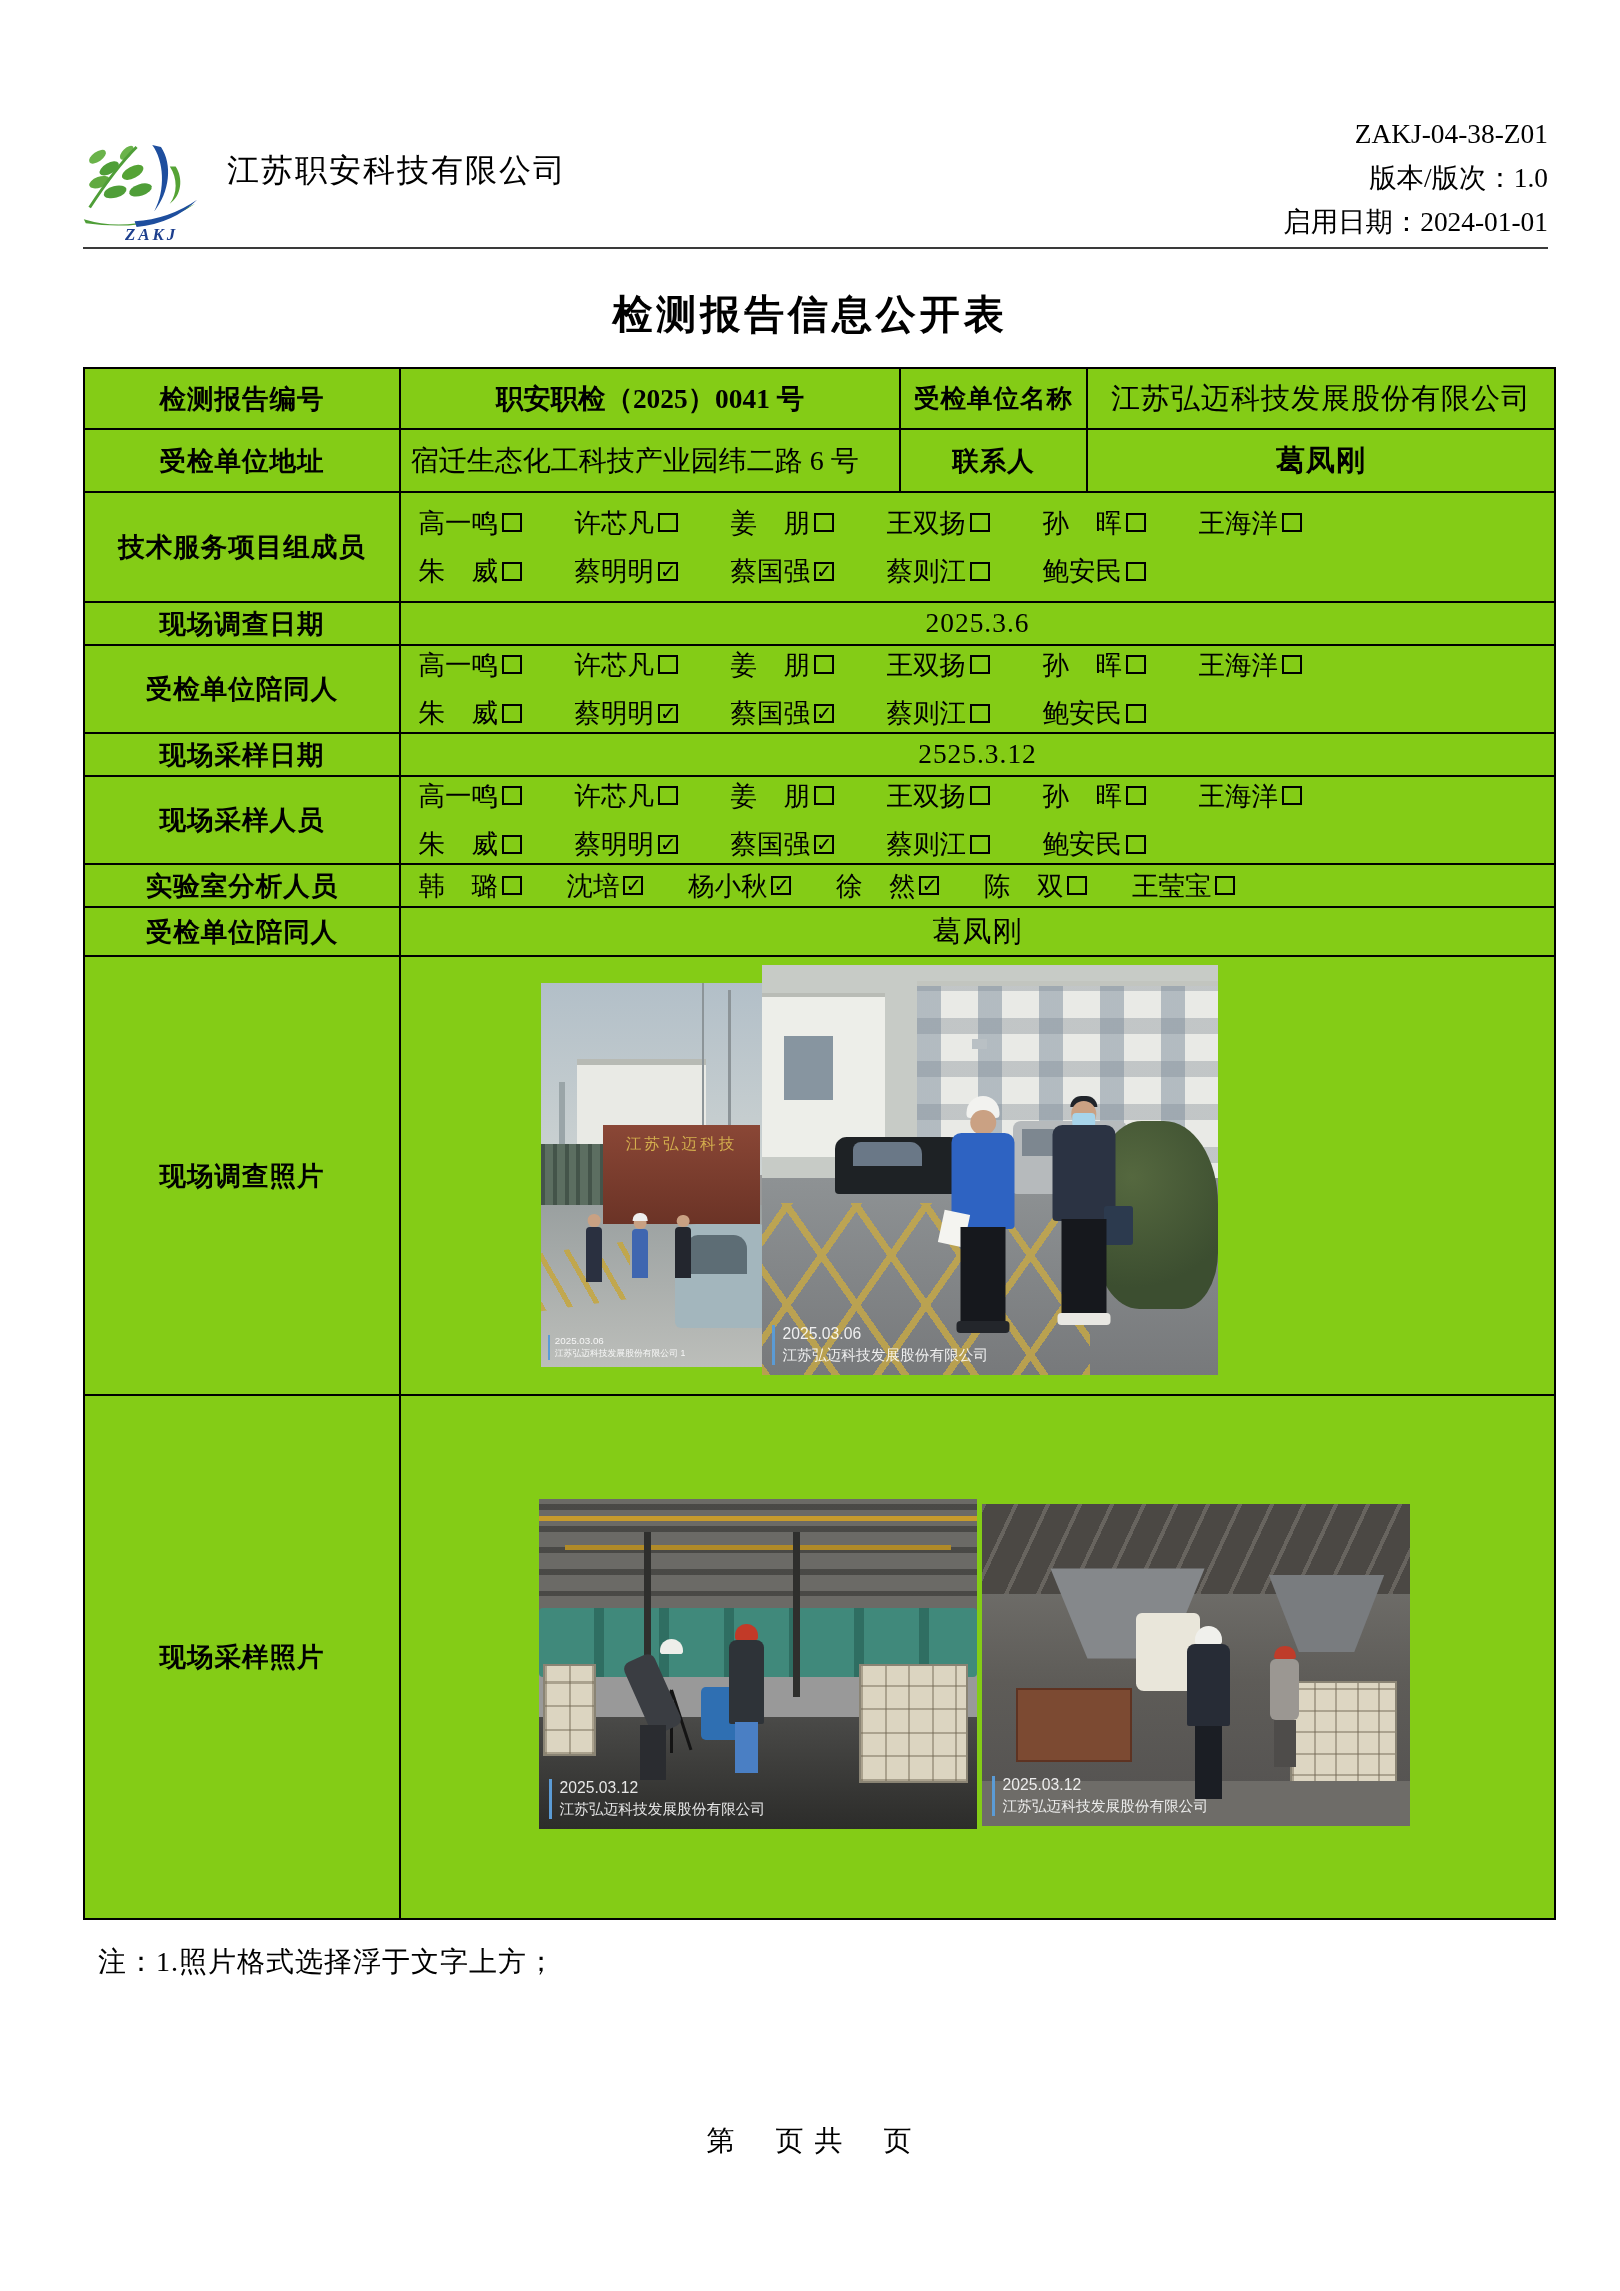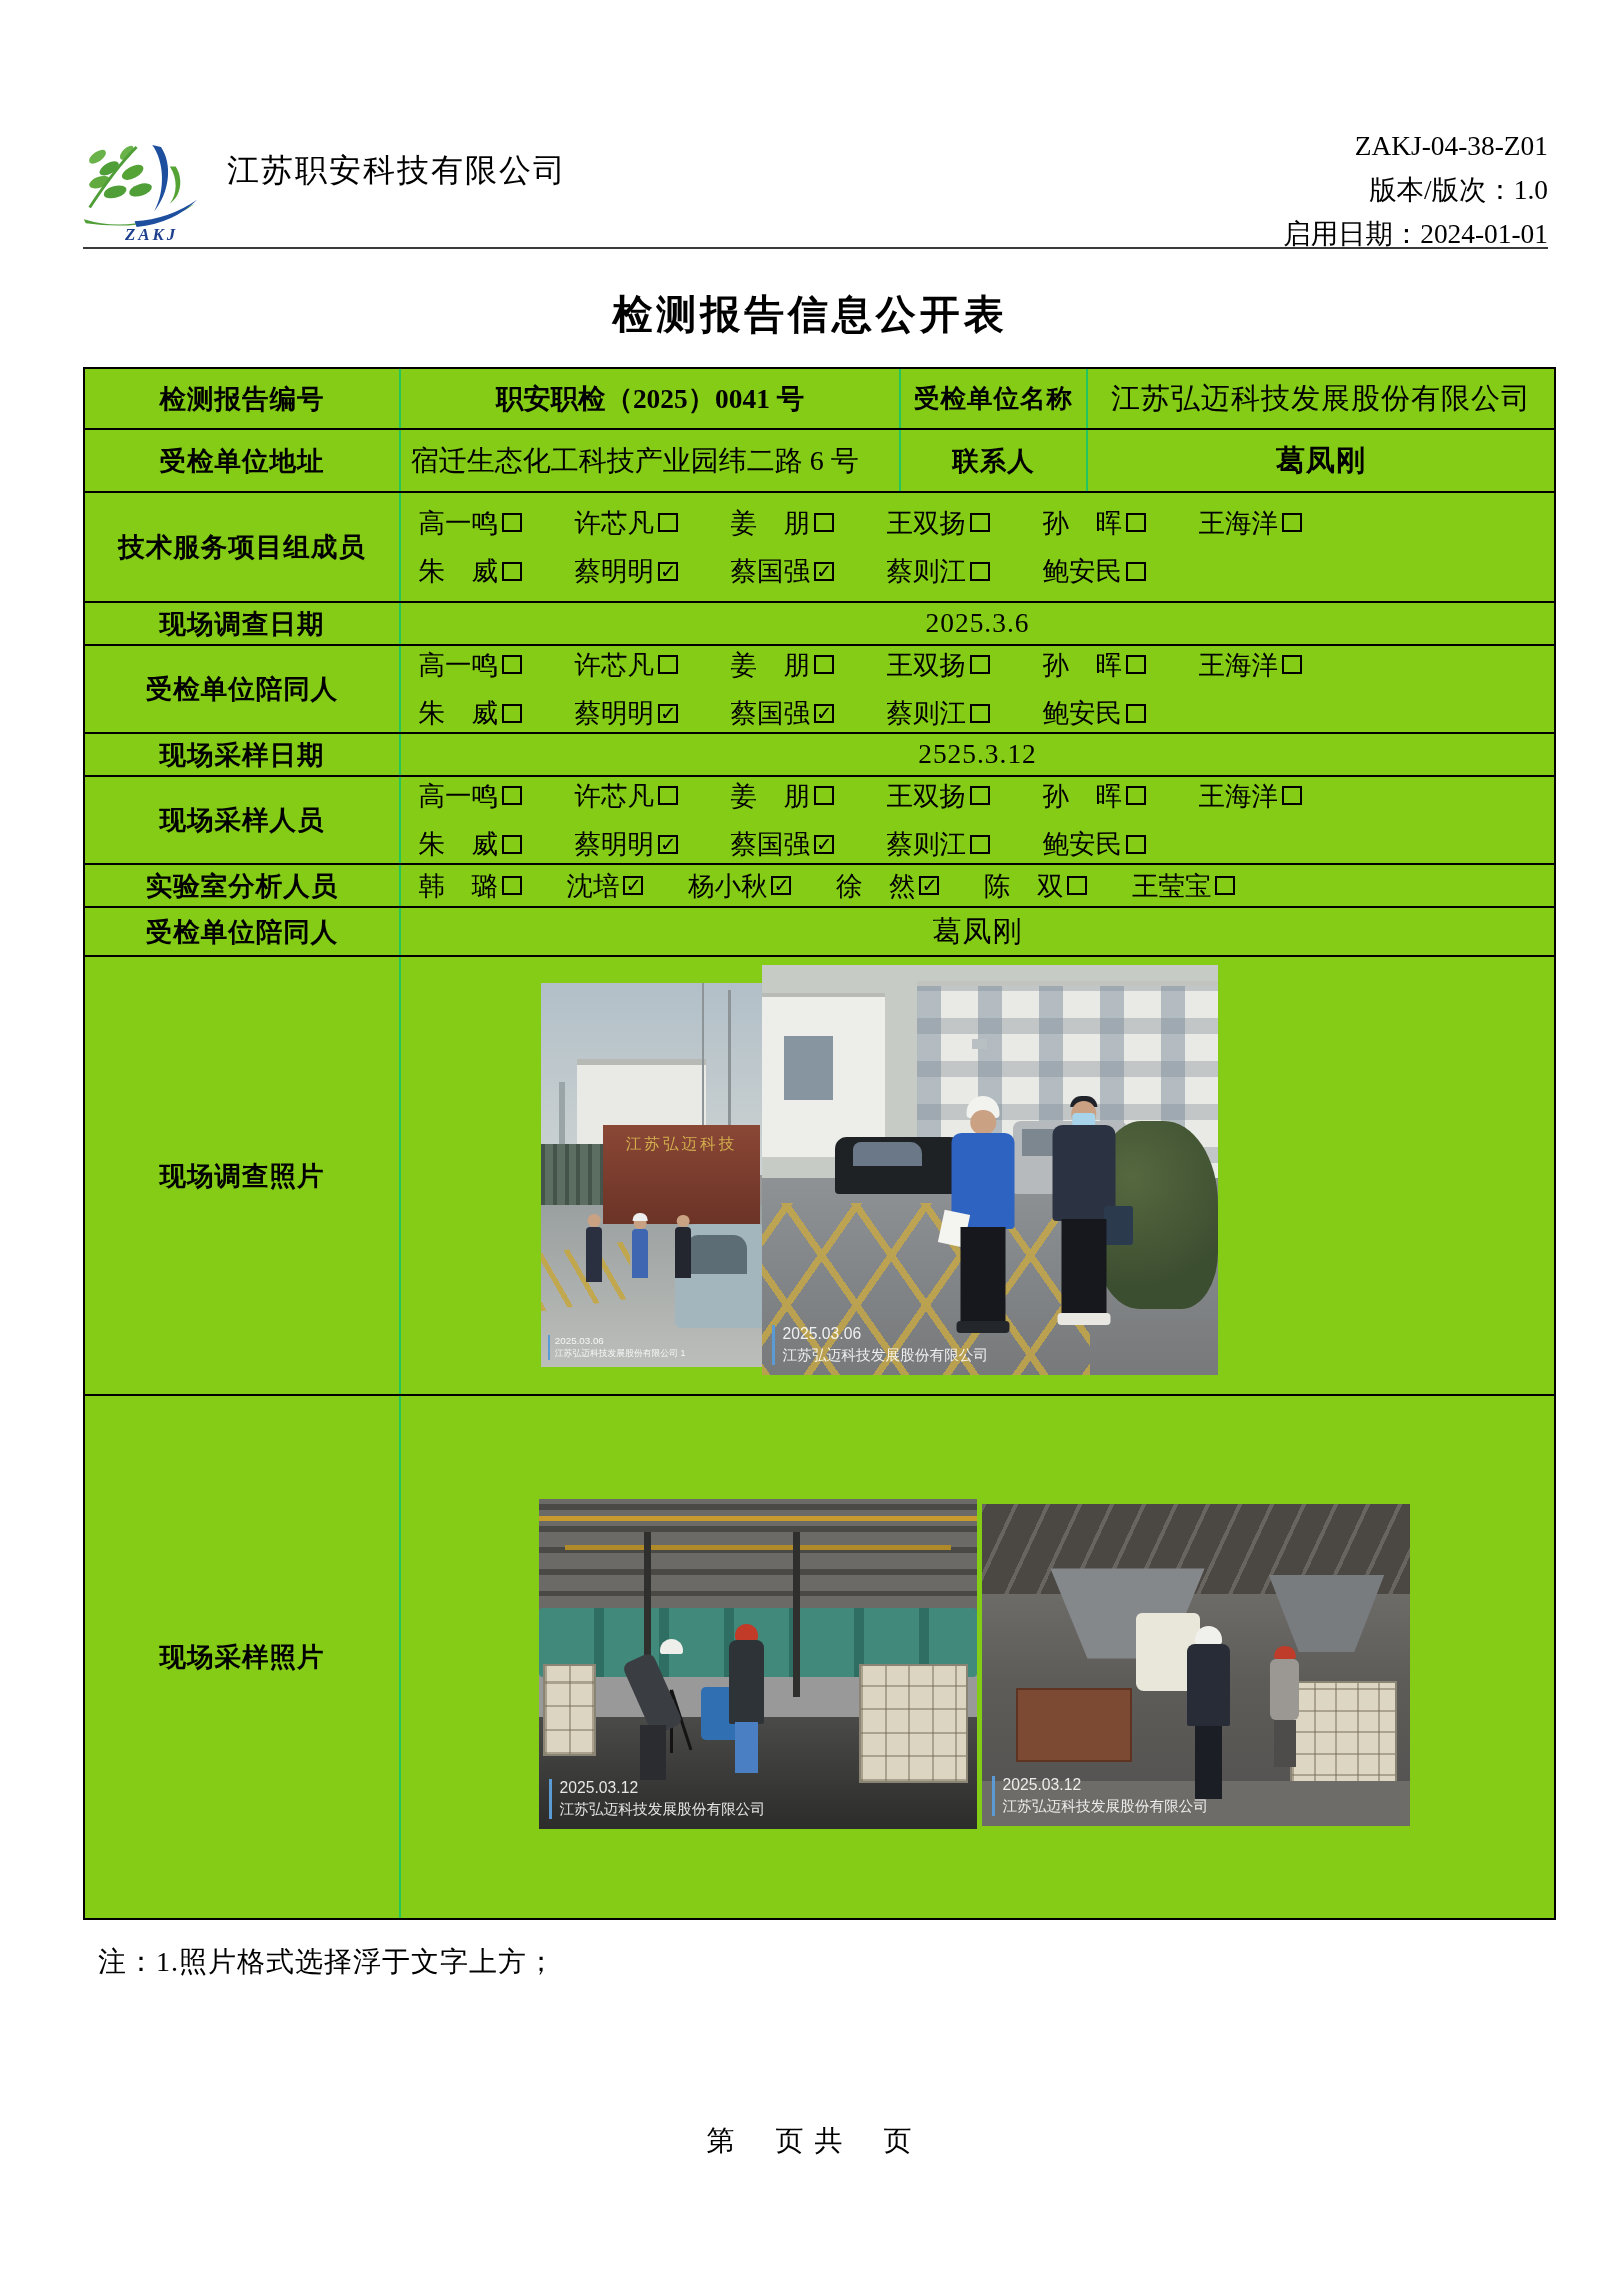--- a/index.html
+++ b/index.html
@@ -4,31 +4,31 @@
 <style>
   * { margin:0; padding:0; box-sizing:border-box; }
   body { background:#888; font-family:"Liberation Serif","DejaVu Serif",serif; }
   .page { position:relative; width:1620px; height:2292px; background:#fff; margin:0 auto; overflow:hidden; color:#000; }
 
   
   .logo-wrap { position:absolute; left:76px; top:139px; width:127px; height:98px; }
   .logo-text { position:absolute; left:125px; top:225px; width:127px; font-style:italic; font-weight:bold;
                font-size:17px; letter-spacing:2.9px; color:#1d3f8e; }
   .company-name { position:absolute; left:227px; top:149px; font-size:32px; letter-spacing:2px; }
-  .header-right { position:absolute; right:72px; top:124px; text-align:right; font-size:27.4px; line-height:44px; }
+  .header-right { position:absolute; right:72px; top:112px; text-align:right; font-size:27.4px; line-height:44px; }
   .header-rule { position:absolute; left:83px; top:247px; width:1465px; height:2px; background:#3a3a3a; }
 
   .doc-title { position:absolute; left:0; top:287px; width:100%; text-align:center;
                font-size:40px; font-weight:bold; letter-spacing:3.9px; }
 
   
   .t { position:absolute; left:83px; top:367px; width:1473px; border:2px solid #000; background:#84cc16; }
   .tr { display:flex; border-top:2px solid #000; }
   .tr:first-child { border-top:none; }
-  .td { border-left:2px solid #22c55e; display:flex; align-items:center; justify-content:center; }
+  .td { border-left:2px solid #000000; display:flex; align-items:center; justify-content:center; }
   .td:first-child { border-left:none; }
   .lab { width:314px; font-weight:bold; font-size:26.5px; letter-spacing:1px; flex:none; text-align:center; }
   .val-b { font-weight:bold; font-size:27.4px; }
   .val { font-size:28px; }
   .kai { font-size:29px; letter-spacing:1px; }
   .left-pad { justify-content:flex-start; padding-left:9.8px; }
   .date-cell { font-size:27.4px; letter-spacing:1px; }
 
   .h60{height:59px}.h64{height:63px}.h112{height:110px}.h44{height:43px}
   .h90{height:88px}.h50{height:49px}.h448{height:439px}.h535{height:524px}

